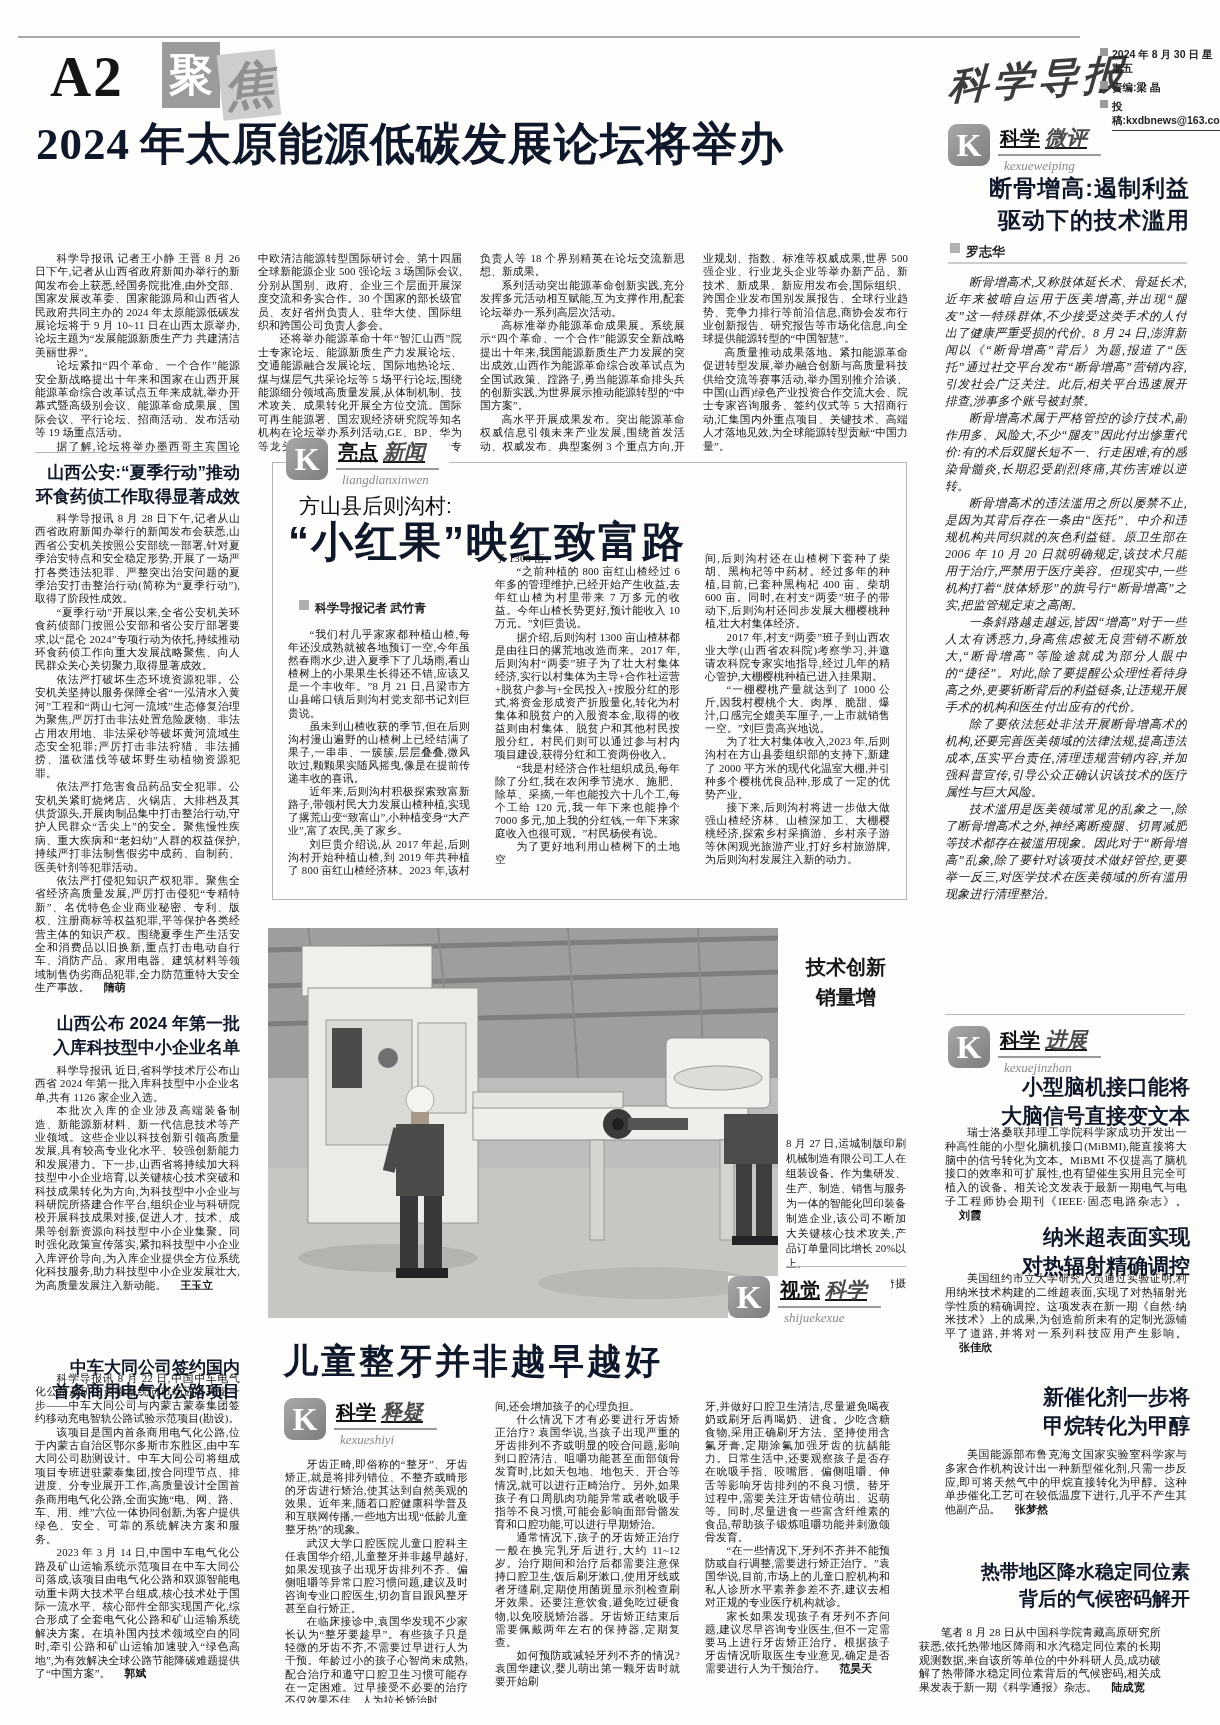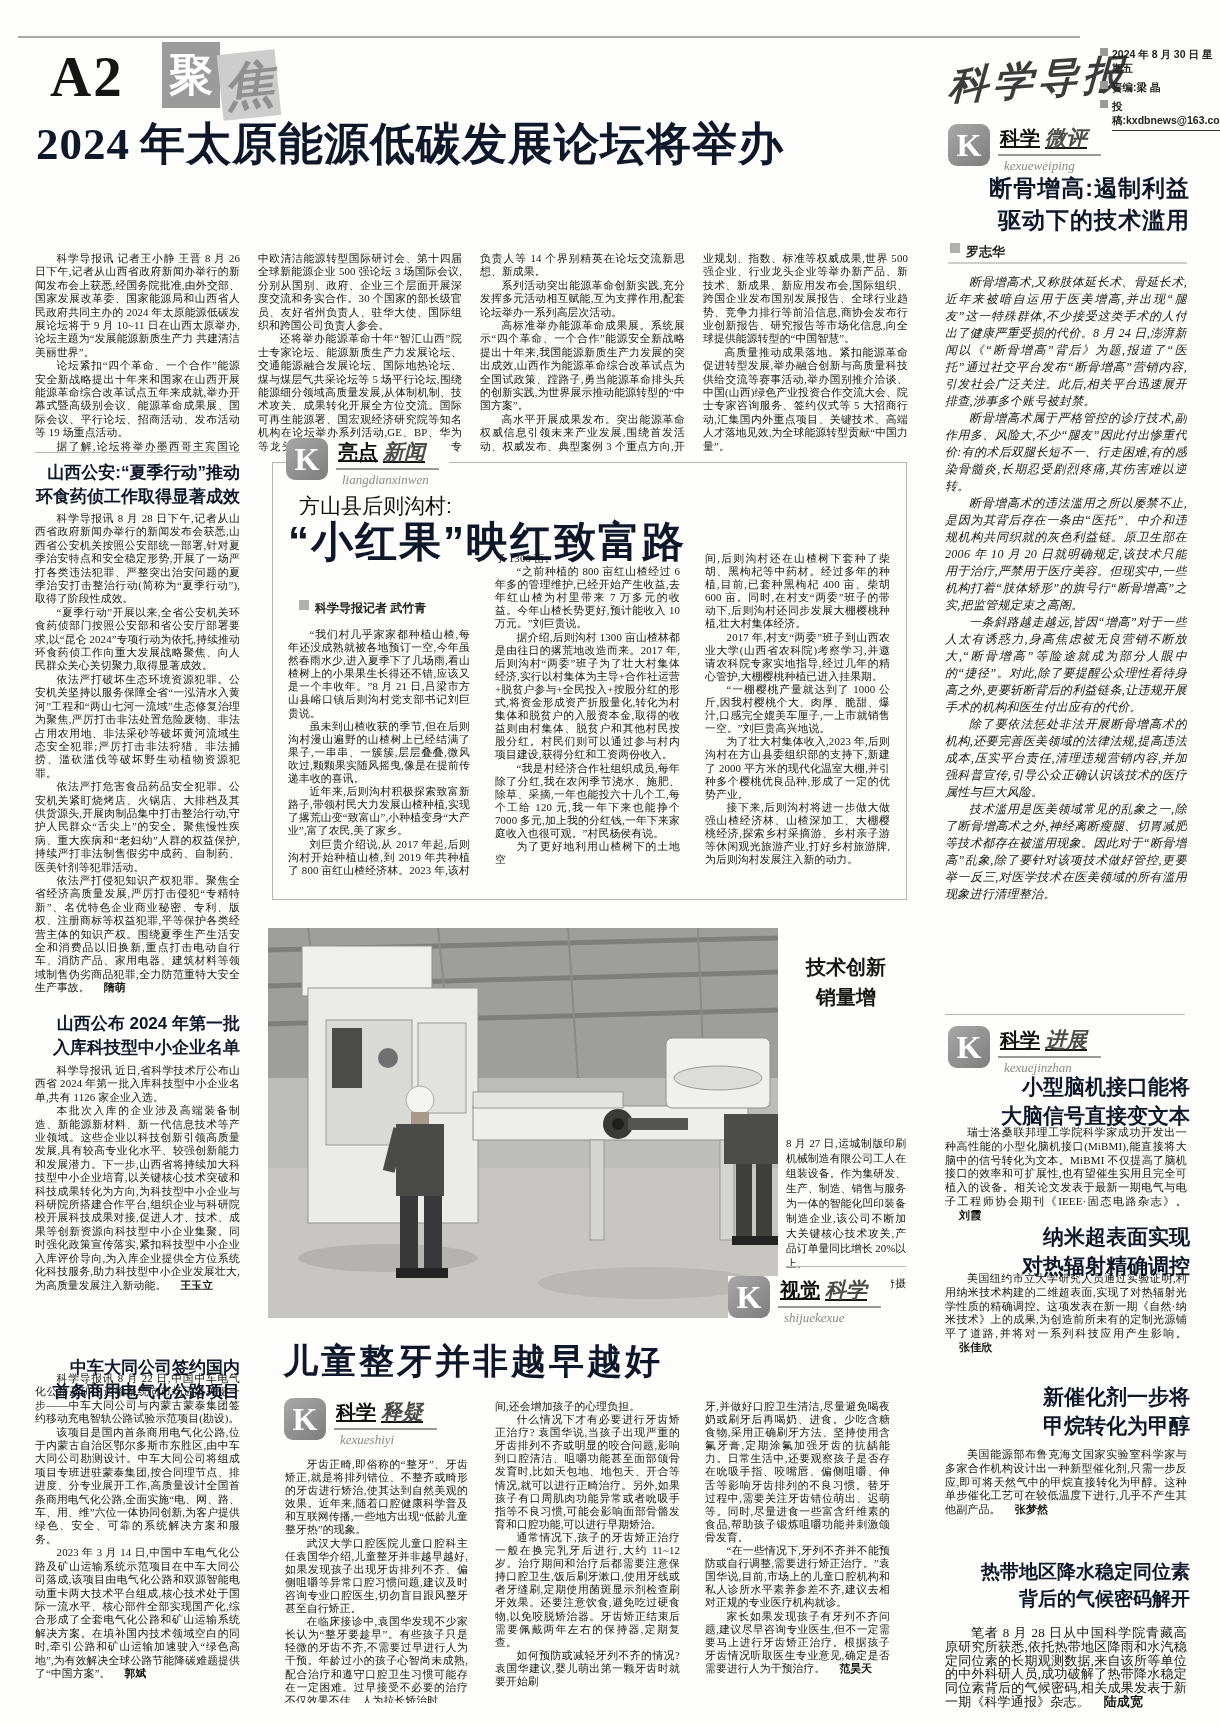--- a/index.html
+++ b/index.html
@@ -87,21 +87,21 @@
   <div class="abs body" style="left:35px;top:252px;width:205px;height:200px;">
       <p class="para">科学导报讯 记者王小静 王晋 8 月 26 日下午,记者从山西省政府新闻办举行的新闻发布会上获悉,经国务院批准,由外交部、国家发展改革委、国家能源局和山西省人民政府共同主办的 2024 年太原能源低碳发展论坛将于 9 月 10~11 日在山西太原举办,论坛主题为“发展能源新质生产力 共建清洁美丽世界”。</p>
       <p class="para">论坛紧扣“四个革命、一个合作”能源安全新战略提出十年来和国家在山西开展能源革命综合改革试点五年来成就,举办开幕式暨高级别会议、能源革命成果展、国际会议、平行论坛、招商活动、发布活动等 19 场重点活动。</p>
       <p class="para">据了解,论坛将举办墨西哥主宾国论坛、</p>
     </div>
   <div class="abs body" style="left:258px;top:252px;width:204px;height:200px;">
       <p class="para cont">中欧清洁能源转型国际研讨会、第十四届全球新能源企业 500 强论坛 3 场国际会议,分别从国别、政府、企业三个层面开展深度交流和务实合作。30 个国家的部长级官员、友好省州负责人、驻华大使、国际组织和跨国公司负责人参会。</p>
       <p class="para">还将举办能源革命十年“智汇山西”院士专家论坛、能源新质生产力发展论坛、交通能源融合发展论坛、国际地热论坛、煤与煤层气共采论坛等 5 场平行论坛,围绕能源细分领域高质量发展,从体制机制、技术攻关、成果转化开展全方位交流。国际可再生能源署、国宏观经济研究院等知名机构在论坛举办系列活动,GE、BP、华为等龙头企业通过论坛展深度合作,院士专家、高等院校和科研机</p>
     </div>
   <div class="abs body" style="left:480px;top:252px;width:205px;height:200px;">
-      <p class="para cont">负责人等 14 个界别精英在论坛交流新思想、新成果。</p>
+      <p class="para cont">负责人等 18 个界别精英在论坛交流新思想、新成果。</p>
       <p class="para">系列活动突出能源革命创新实践,充分发挥多元活动相互赋能,互为支撑作用,配套论坛举办一系列高层次活动。</p>
       <p class="para">高标准举办能源革命成果展。系统展示“四个革命、一个合作”能源安全新战略提出十年来,我国能源新质生产力发展的突出成效,山西作为能源革命综合改革试点为全国试政策、蹚路子,勇当能源革命排头兵的创新实践,为世界展示推动能源转型的“中国方案”。</p>
       <p class="para">高水平开展成果发布。突出能源革命权威信息引领未来产业发展,围绕首发活动、权威发布、典型案例 3 个重点方向,开展成果发布,组织国家部委、国家级智库和机构发布行</p>
     </div>
   <div class="abs body" style="left:703px;top:252px;width:205px;height:200px;">
       <p class="para cont">业规划、指数、标准等权威成果,世界 500 强企业、行业龙头企业等举办新产品、新技术、新成果、新应用发布会,国际组织、跨国企业发布国别发展报告、全球行业趋势、竞争力排行等前沿信息,商协会发布行业创新报告、研究报告等市场化信息,向全球提供能源转型的“中国智慧”。</p>
       <p class="para">高质量推动成果落地。紧扣能源革命促进转型发展,举办融合创新与高质量科技供给交流等赛事活动,举办国别推介洽谈、中国(山西)绿色产业投资合作交流大会、院士专家咨询服务、签约仪式等 5 大招商行动,汇集国内外重点项目、关键技术、高端人才落地见效,为全球能源转型贡献“中国力量”。</p>
     </div>
 
   <div class="abs thin" style="left:35px;top:452px;width:205px;"></div>
@@ -323,17 +323,17 @@
   </div>
 
   <div class="abs h-hei pre" style="left:950px;top:1382px;width:240px;font-size:21px;line-height:29px;">新催化剂一步将
 甲烷转化为甲醇</div>
   <div class="abs body" style="left:945px;top:1448px;width:242px;height:88px;font-size:11px;line-height:13.8px;">
     <p class="para"><span>美国能源部布鲁克海文国家实验室科学家与多家合作机构设计出一种新型催化剂,只需一步反应,即可将天然气中的甲烷直接转化为甲醇。这种单步催化工艺可在较低温度下进行,几乎不产生其他副产品。</span><span class="sig">张梦然</span></p>
   </div>
 
   <div class="abs h-hei pre" style="left:950px;top:1558px;width:240px;font-size:19px;line-height:27px;">热带地区降水稳定同位素
 背后的气候密码解开</div>
-  <div class="abs body" style="left:945px;top:1626px;width:242px;height:94px;font-size:13px;line-height:13.8px;">
+  <div class="abs body" style="left:919px;top:1626px;width:242px;height:94px;font-size:11px;line-height:13.8px;">
     <p class="para"><span>笔者 8 月 28 日从中国科学院青藏高原研究所获悉,依托热带地区降雨和水汽稳定同位素的长期观测数据,来自该所等单位的中外科研人员,成功破解了热带降水稳定同位素背后的气候密码,相关成果发表于新一期《科学通报》杂志。</span><span class="sig">陆成宽</span></p>
   </div>
 
 </div>
 
 </body></html>

